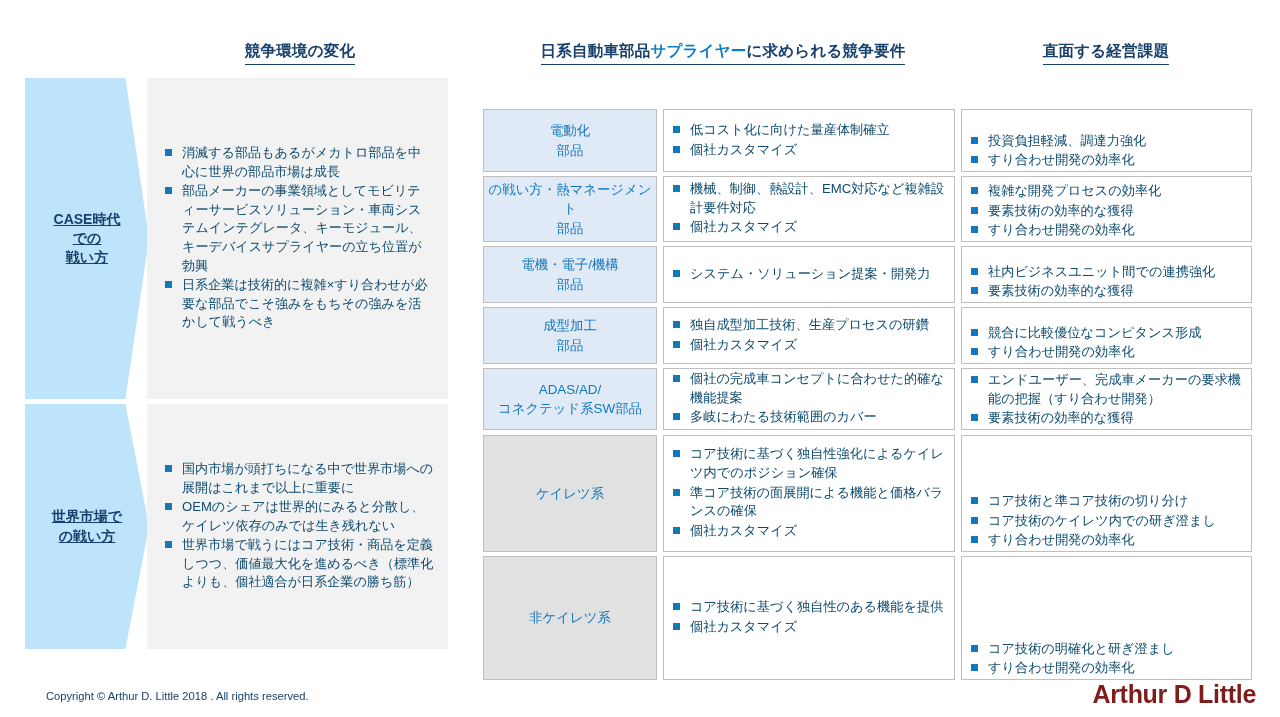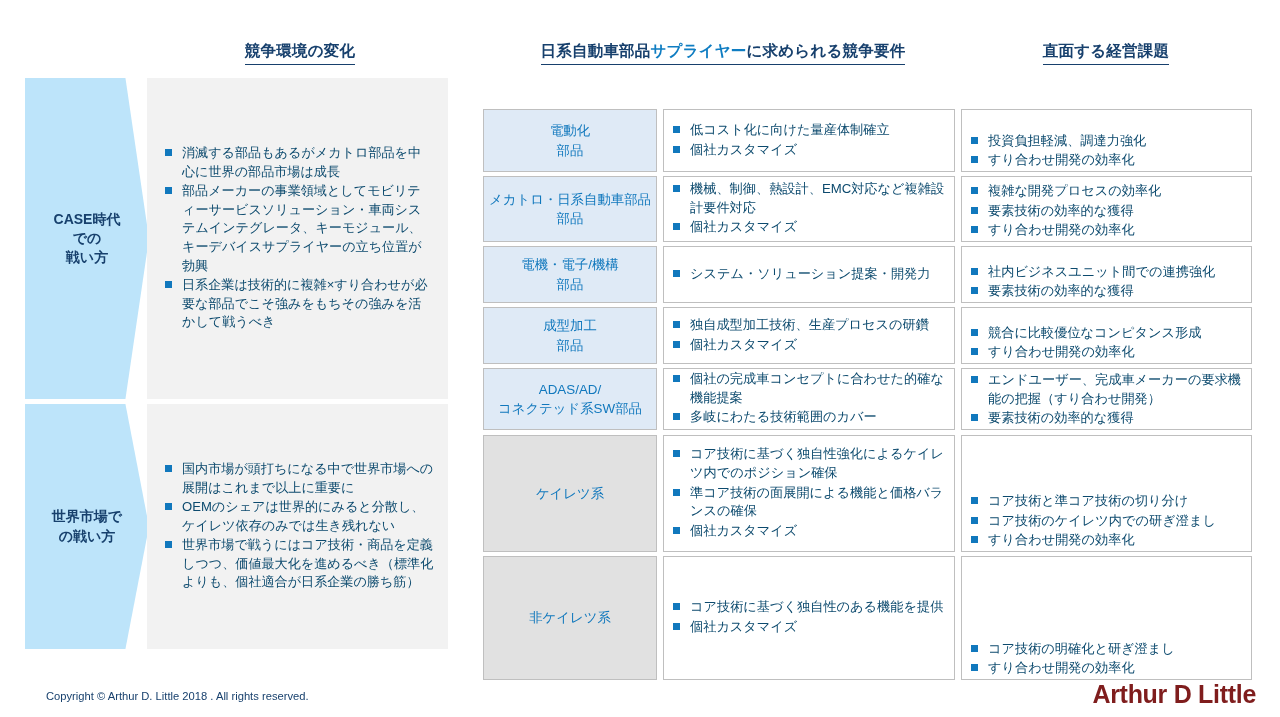--- a/index.html
+++ b/index.html
@@ -29,20 +29,21 @@
 
   
   .arrow-shape {
     position: absolute;
     background: #bde4fa;
     display: flex; align-items: center; justify-content: center;
     text-align: center;
     font-size: 14px; font-weight: bold; color: #17406d;
     line-height: 1.38;
     clip-path: polygon(0% 0%, 81% 0%, 100% 50%, 81% 100%, 0% 100%);
+    text-decoration: underline;
   }
   .arrow1 { left: 25px; top: 78px; width: 124px; height: 321px; }
   .arrow2 { left: 25px; top: 404px; width: 124px; height: 245px; }
 
   
   .narr {
     position: absolute;
     background: #f2f2f2;
     padding: 0 14px 0 16px;
     display: flex; align-items: center;
@@ -175,21 +176,21 @@
   </div>
   <div class="chal-box col-chal r1">
     <ul class="blist">
       <li>投資負担軽減、調達力強化</li>
       <li>すり合わせ開発の効率化</li>
     </ul>
   </div>
 
   <div class="cat-box col-cat r2">
     <div>
-      <div>メカトロ・日系自動車部品</div>
+      <div>の戦い方・熱マネージメント</div>
       <div>部品</div>
     </div>
   </div>
   <div class="req-box col-req r2">
     <ul class="blist">
       <li>機械、制御、熱設計、EMC対応など複雑設計要件対応</li>
       <li>個社カスタマイズ</li>
     </ul>
   </div>
   <div class="chal-box col-chal r2">

